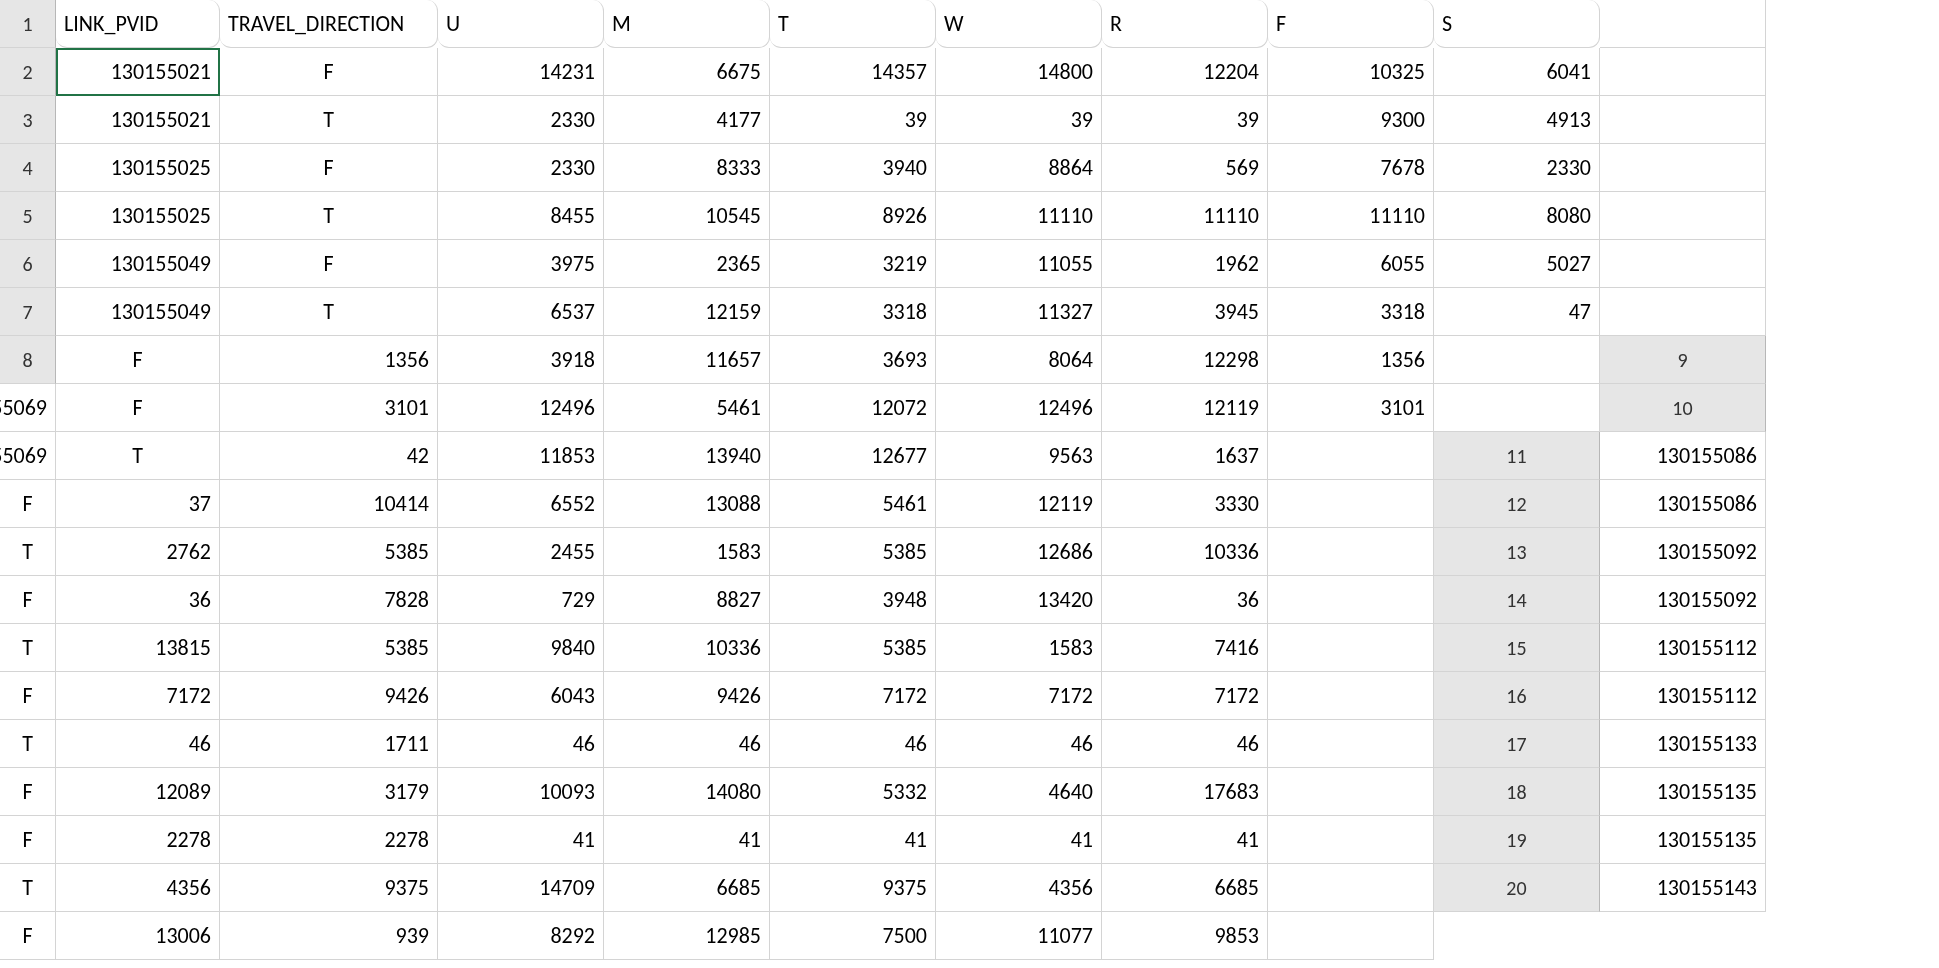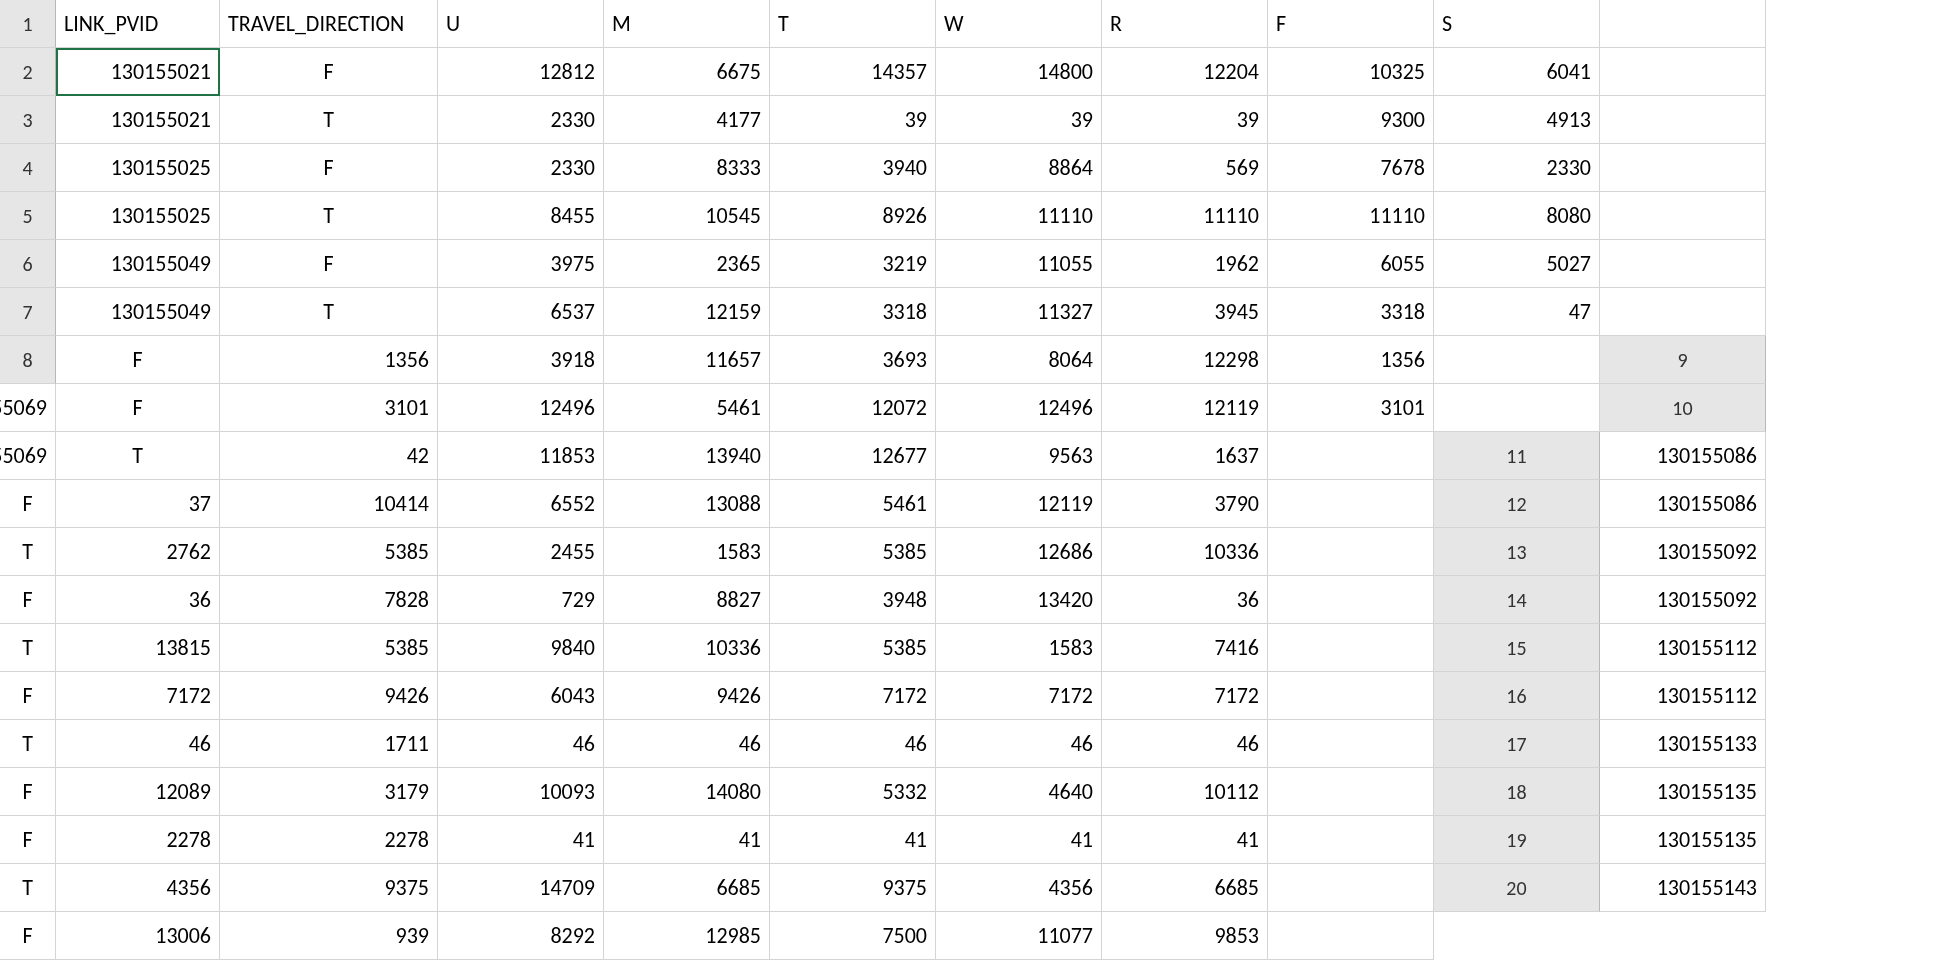--- a/index.html
+++ b/index.html
@@ -32,20 +32,21 @@
     background: #e6e6e6;
     justify-content: center;
     color: #333;
     font-size: 20px;
     border-right: 1px solid #b7b7b7;
     border-bottom: 1px solid #d4d4d4;
   }
   .col-header {
     justify-content: flex-start;
     font-weight: 400;
+    border-radius: 11px;
   }
   .num {
     justify-content: flex-end;
   }
   .txt-left {
     justify-content: flex-start;
   }
   .txt-center {
     justify-content: center;
   }
@@ -67,21 +68,21 @@
     <div class="cell col-header txt-left">M</div>
     <div class="cell col-header txt-left">T</div>
     <div class="cell col-header txt-left">W</div>
     <div class="cell col-header txt-left">R</div>
     <div class="cell col-header txt-left">F</div>
     <div class="cell col-header txt-left">S</div>
     <div class="cell"></div>
     <div class="cell row-header">2</div>
     <div class="cell num selected">130155021</div>
     <div class="cell txt-center">F</div>
-    <div class="cell num">12812</div>
+    <div class="cell num">14231</div>
     <div class="cell num">6675</div>
     <div class="cell num">14357</div>
     <div class="cell num">14800</div>
     <div class="cell num">12204</div>
     <div class="cell num">10325</div>
     <div class="cell num">6041</div>
     <div class="cell"></div>
     <div class="cell row-header">3</div>
     <div class="cell num">130155021</div>
     <div class="cell txt-center">T</div>
@@ -170,21 +171,21 @@
     <div class="cell"></div>
     <div class="cell row-header">11</div>
     <div class="cell num">130155086</div>
     <div class="cell txt-center">F</div>
     <div class="cell num">37</div>
     <div class="cell num">10414</div>
     <div class="cell num">6552</div>
     <div class="cell num">13088</div>
     <div class="cell num">5461</div>
     <div class="cell num">12119</div>
-    <div class="cell num">3790</div>
+    <div class="cell num">3330</div>
     <div class="cell"></div>
     <div class="cell row-header">12</div>
     <div class="cell num">130155086</div>
     <div class="cell txt-center">T</div>
     <div class="cell num">2762</div>
     <div class="cell num">5385</div>
     <div class="cell num">2455</div>
     <div class="cell num">1583</div>
     <div class="cell num">5385</div>
     <div class="cell num">12686</div>
@@ -236,21 +237,21 @@
     <div class="cell"></div>
     <div class="cell row-header">17</div>
     <div class="cell num">130155133</div>
     <div class="cell txt-center">F</div>
     <div class="cell num">12089</div>
     <div class="cell num">3179</div>
     <div class="cell num">10093</div>
     <div class="cell num">14080</div>
     <div class="cell num">5332</div>
     <div class="cell num">4640</div>
-    <div class="cell num">10112</div>
+    <div class="cell num">17683</div>
     <div class="cell"></div>
     <div class="cell row-header">18</div>
     <div class="cell num">130155135</div>
     <div class="cell txt-center">F</div>
     <div class="cell num">2278</div>
     <div class="cell num">2278</div>
     <div class="cell num">41</div>
     <div class="cell num">41</div>
     <div class="cell num">41</div>
     <div class="cell num">41</div>

